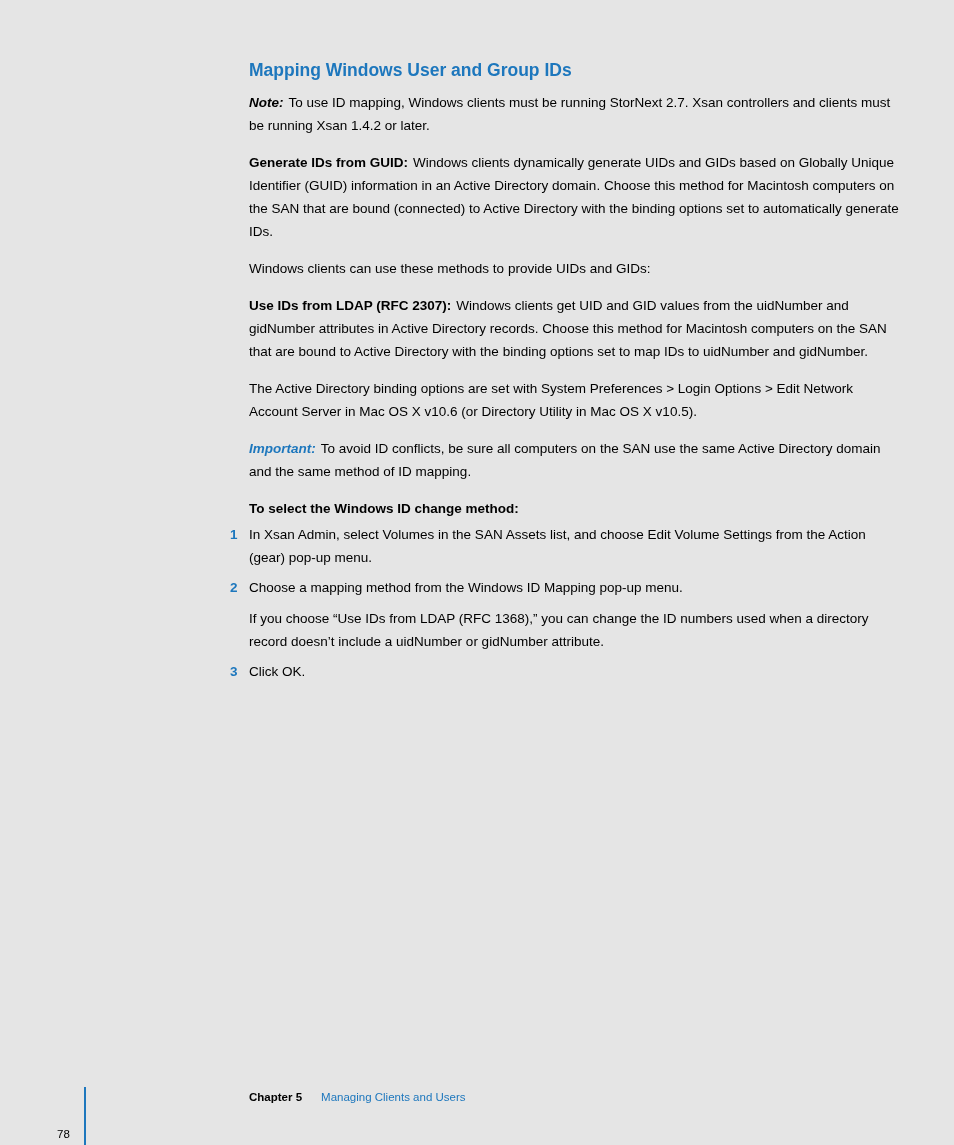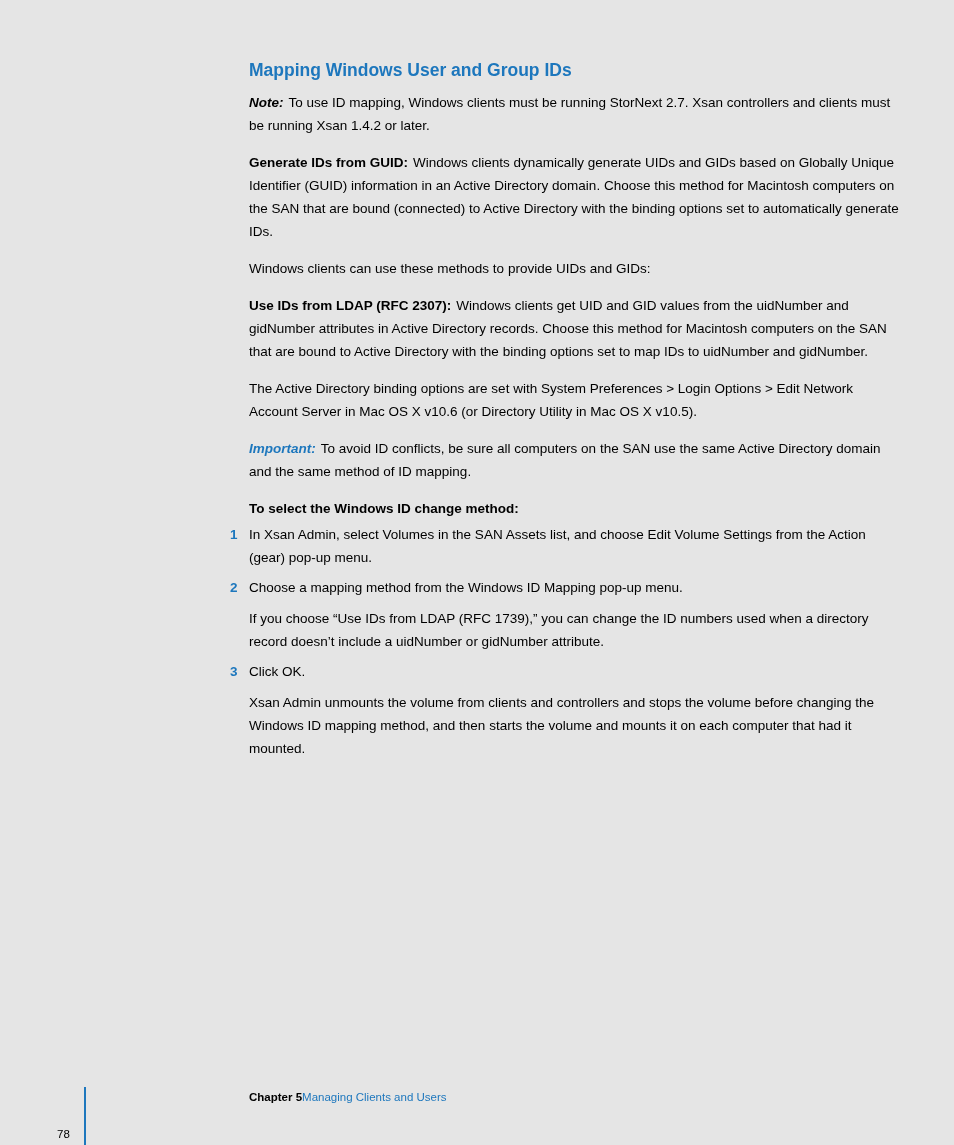--- a/index.html
+++ b/index.html
@@ -94,21 +94,21 @@
     top: 1090px;
     font-size: 11.5px;
     line-height: 15px;
   }
   .footer-chapter .chapter-label {
     font-weight: bold;
     color: #000000;
   }
   .footer-chapter .chapter-title {
     color: #1d77bd;
-    margin-left: 0;
+    margin-left: 19px;
   }
 </style>
 </head>
 <body>
 
 <div class="page">
 
   <div class="content">
 
     <h1 class="heading">Mapping Windows User and Group IDs</h1>
@@ -134,29 +134,28 @@
         <span class="step-num">1</span>
         <div class="step-body">
           <div>In Xsan Admin, select Volumes in the SAN Assets list, and choose Edit Volume Settings from the Action (gear) pop-up menu.</div>
         </div>
       </div>
 
       <div class="step">
         <span class="step-num">2</span>
         <div class="step-body">
           <div>Choose a mapping method from the Windows ID Mapping pop-up menu.</div>
-          <div class="step-note">If you choose “Use IDs from LDAP (RFC 1739),” you can change the ID numbers used when a directory record doesn’t include a uidNumber or gidNumber attribute.</div>
+          <div class="step-note">If you choose “Use IDs from LDAP (RFC 1368),” you can change the ID numbers used when a directory record doesn’t include a uidNumber or gidNumber attribute.</div>
         </div>
       </div>
 
       <div class="step">
         <span class="step-num">3</span>
         <div class="step-body">
           <div>Click OK.</div>
-          <div class="step-note">Xsan Admin unmounts the volume from clients and controllers and stops the volume before changing the Windows ID mapping method, and then starts the volume and mounts it on each computer that had it mounted.</div>
         </div>
       </div>
 
     </div>
 
   </div>
 
   <div class="page-number">78</div>
 
   <div class="footer-rule"></div>

